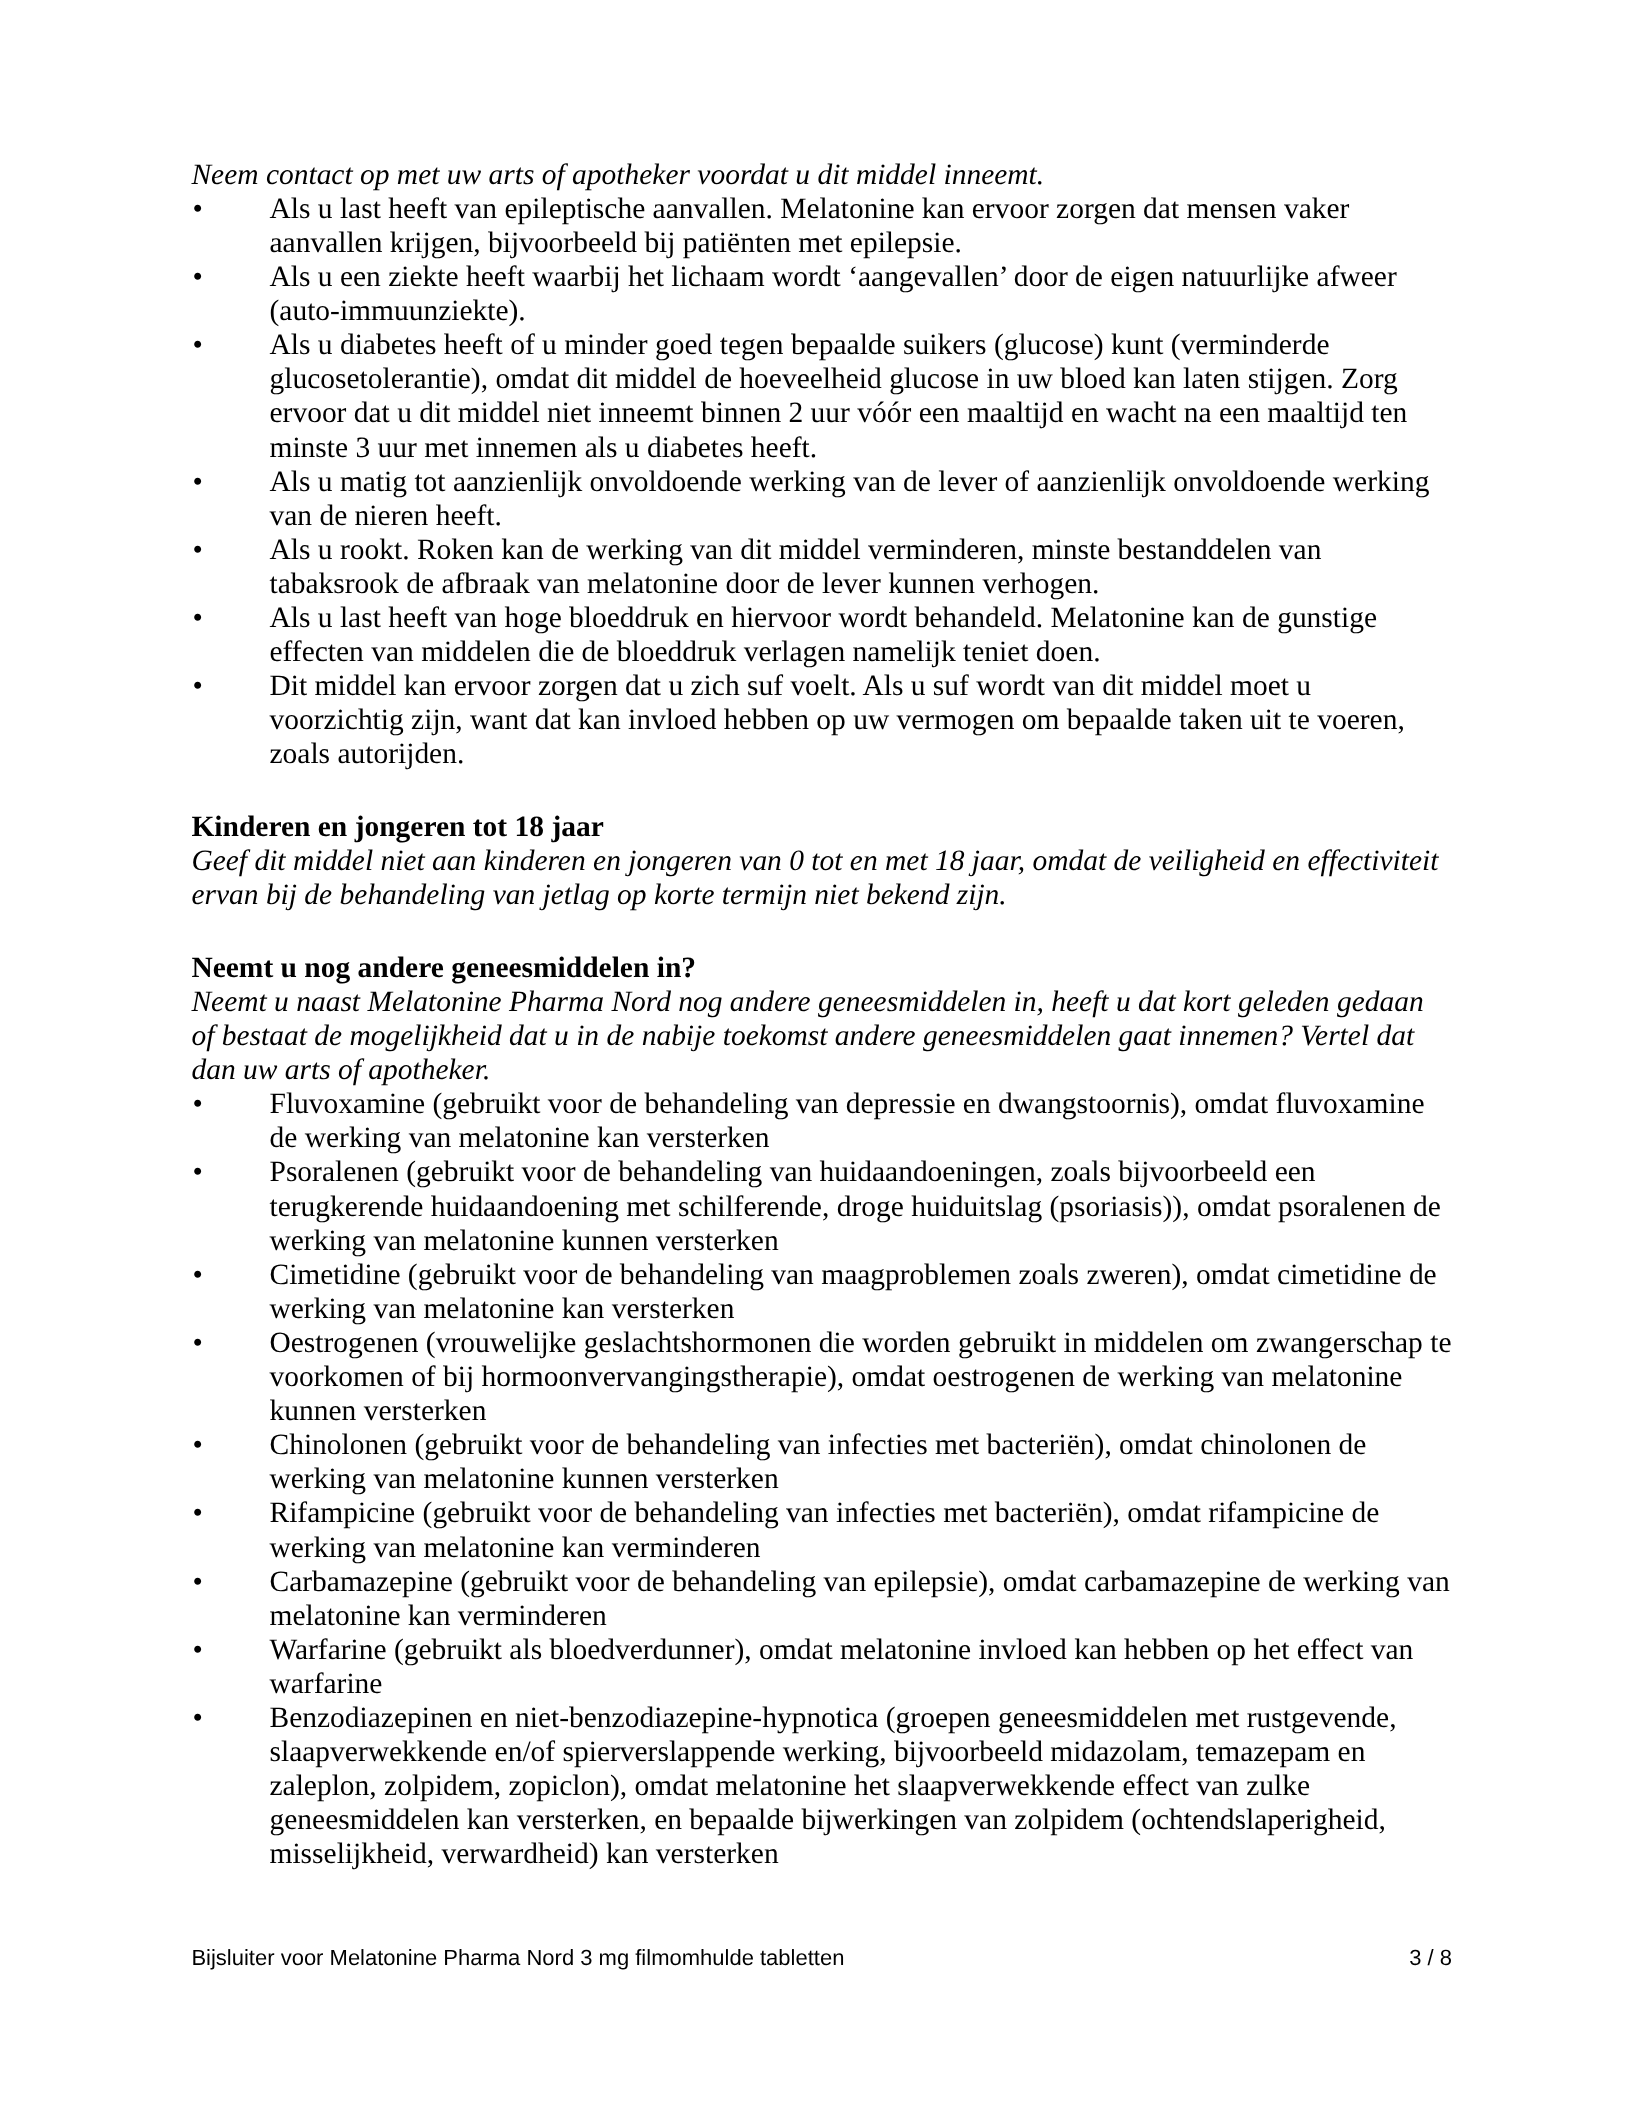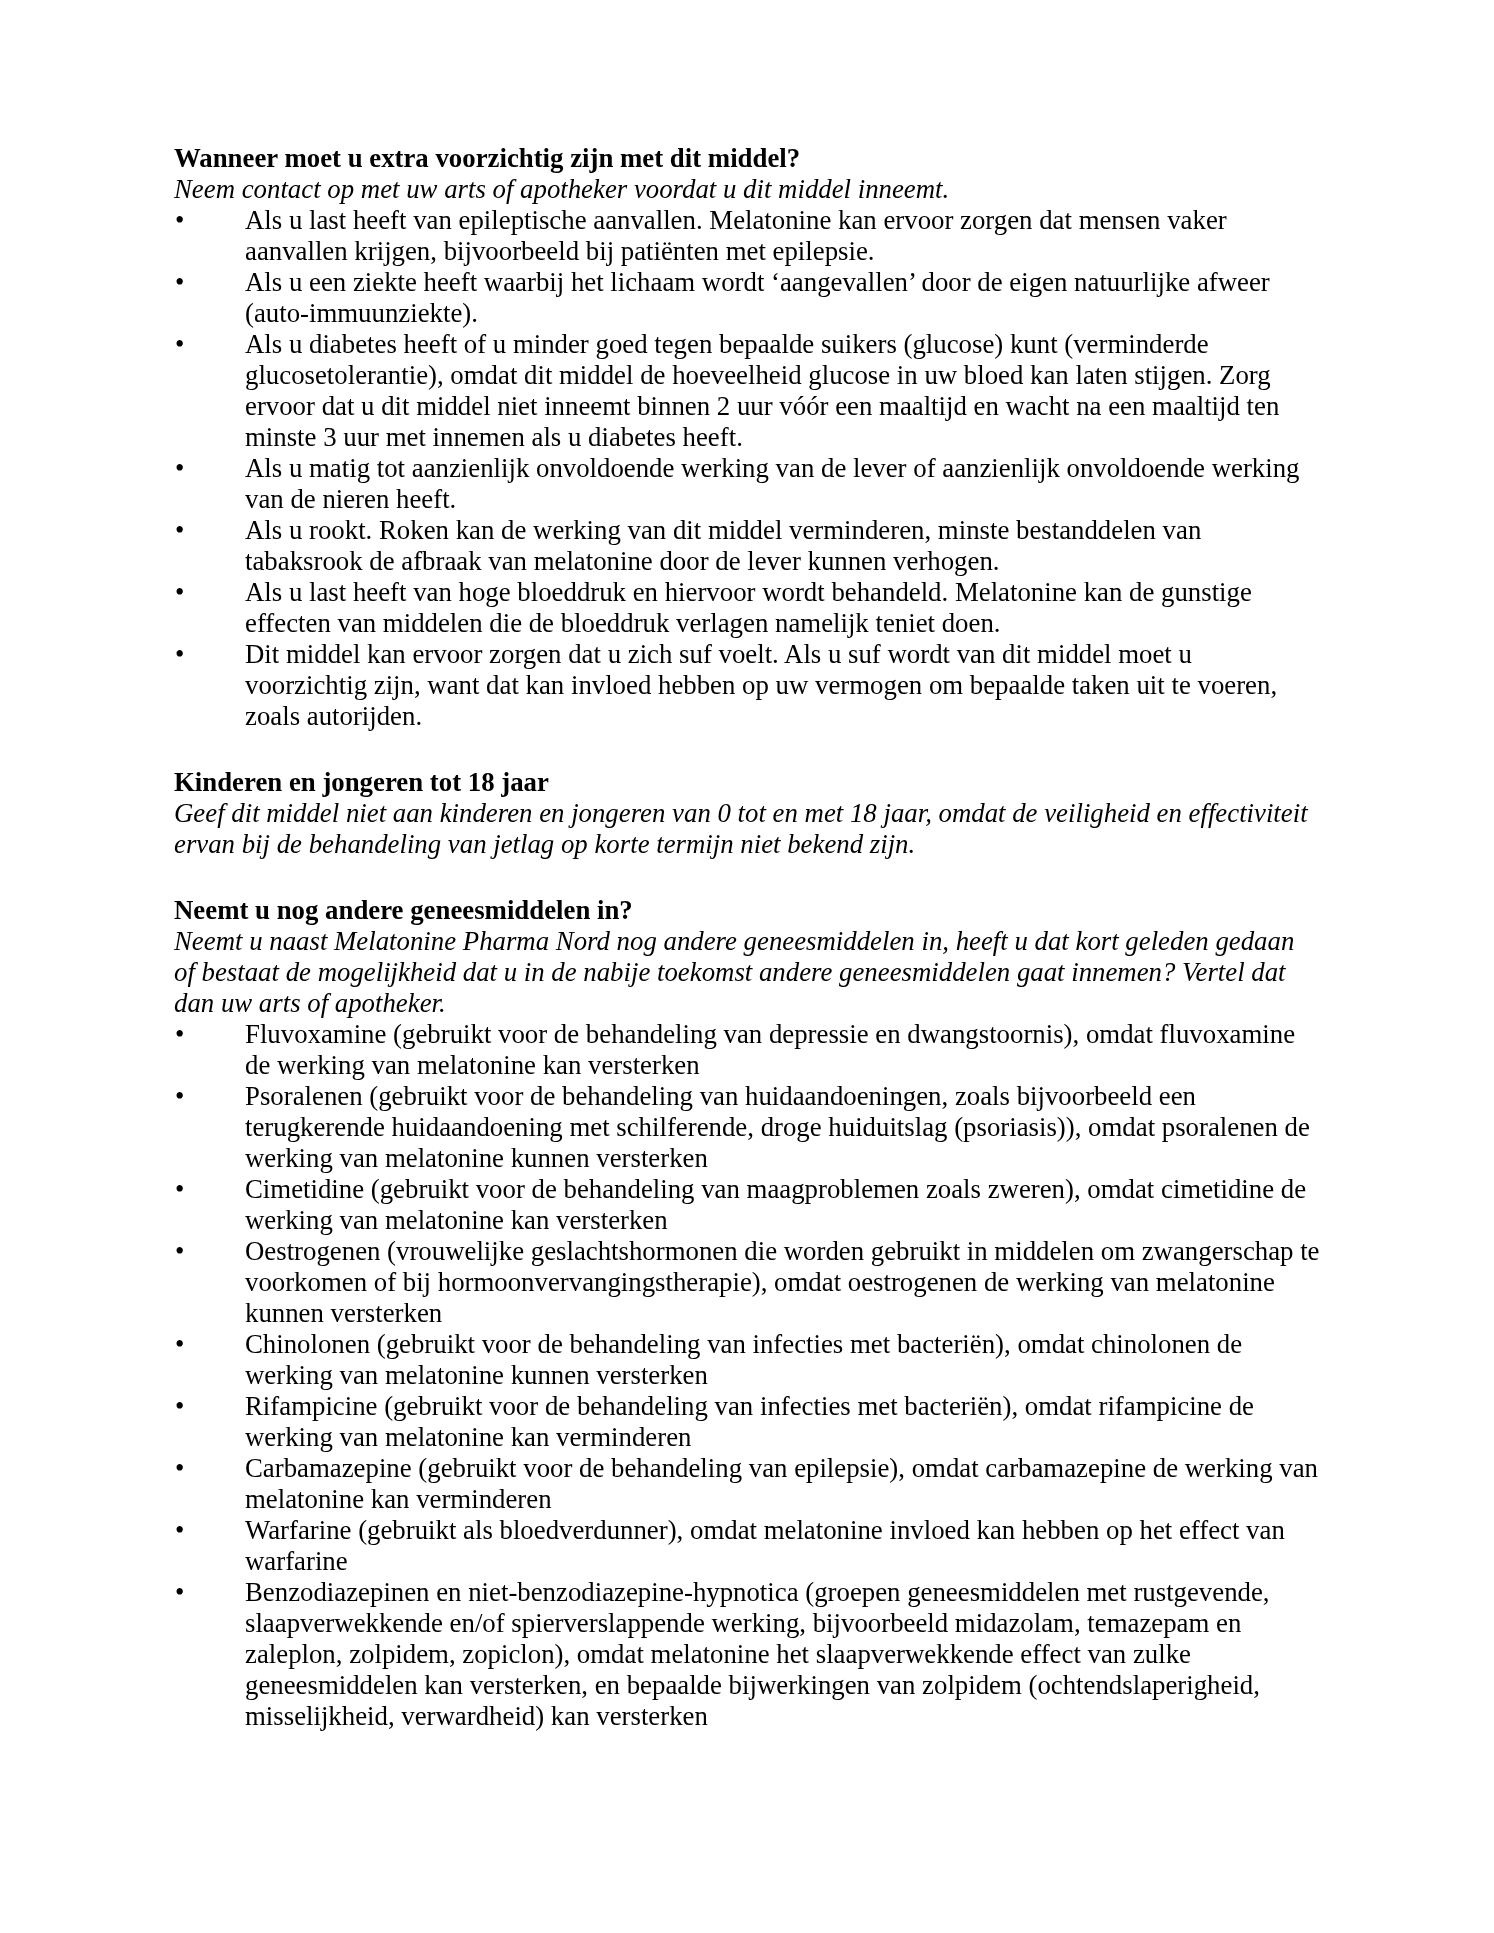--- a/index.html
+++ b/index.html
@@ -28,21 +28,20 @@
     font-family: "Liberation Sans", "DejaVu Sans", sans-serif;
     font-size: 20px; line-height: 24px; color: #000000;
   }
 </style>
 </head>
 <body>
 
 <div class="page">
   <div class="content">
 
-    <h2 class="heading">Wanneer moet u extra voorzichtig zijn met dit middel?</h2>
     <p class="para">Neem contact op met uw arts of apotheker voordat u dit middel inneemt.</p>
     <ul class="blist">
       <li class="bitem">
         <span class="bullet">•</span>
         <span>Als u last heeft van epileptische aanvallen. Melatonine kan ervoor zorgen dat mensen vaker aanvallen krijgen, bijvoorbeeld bij patiënten met epilepsie.</span>
       </li>
       <li class="bitem">
         <span class="bullet">•</span>
         <span>Als u een ziekte heeft waarbij het lichaam wordt ‘aangevallen’ door de eigen natuurlijke afweer (auto-immuunziekte).</span>
       </li>
@@ -110,13 +109,17 @@
         <span class="bullet">•</span>
         <span>Warfarine (gebruikt als bloedverdunner), omdat melatonine invloed kan hebben op het effect van warfarine</span>
       </li>
       <li class="bitem">
         <span class="bullet">•</span>
         <span>Benzodiazepinen en niet-benzodiazepine-hypnotica (groepen geneesmiddelen met rustgevende, slaapverwekkende en/of spierverslappende werking, bijvoorbeeld midazolam, temazepam en zaleplon, zolpidem, zopiclon), omdat melatonine het slaapverwekkende effect van zulke geneesmiddelen kan versterken, en bepaalde bijwerkingen van zolpidem (ochtendslaperigheid, misselijkheid, verwardheid) kan versterken</span>
       </li>
     </ul>
   </div>
 
+  <div class="footer">
+    <span>Bijsluiter voor Melatonine Pharma Nord 3 mg filmomhulde tabletten</span>
+    <span>3 / 8</span>
+  </div>
 </div>
 
 </body></html>

